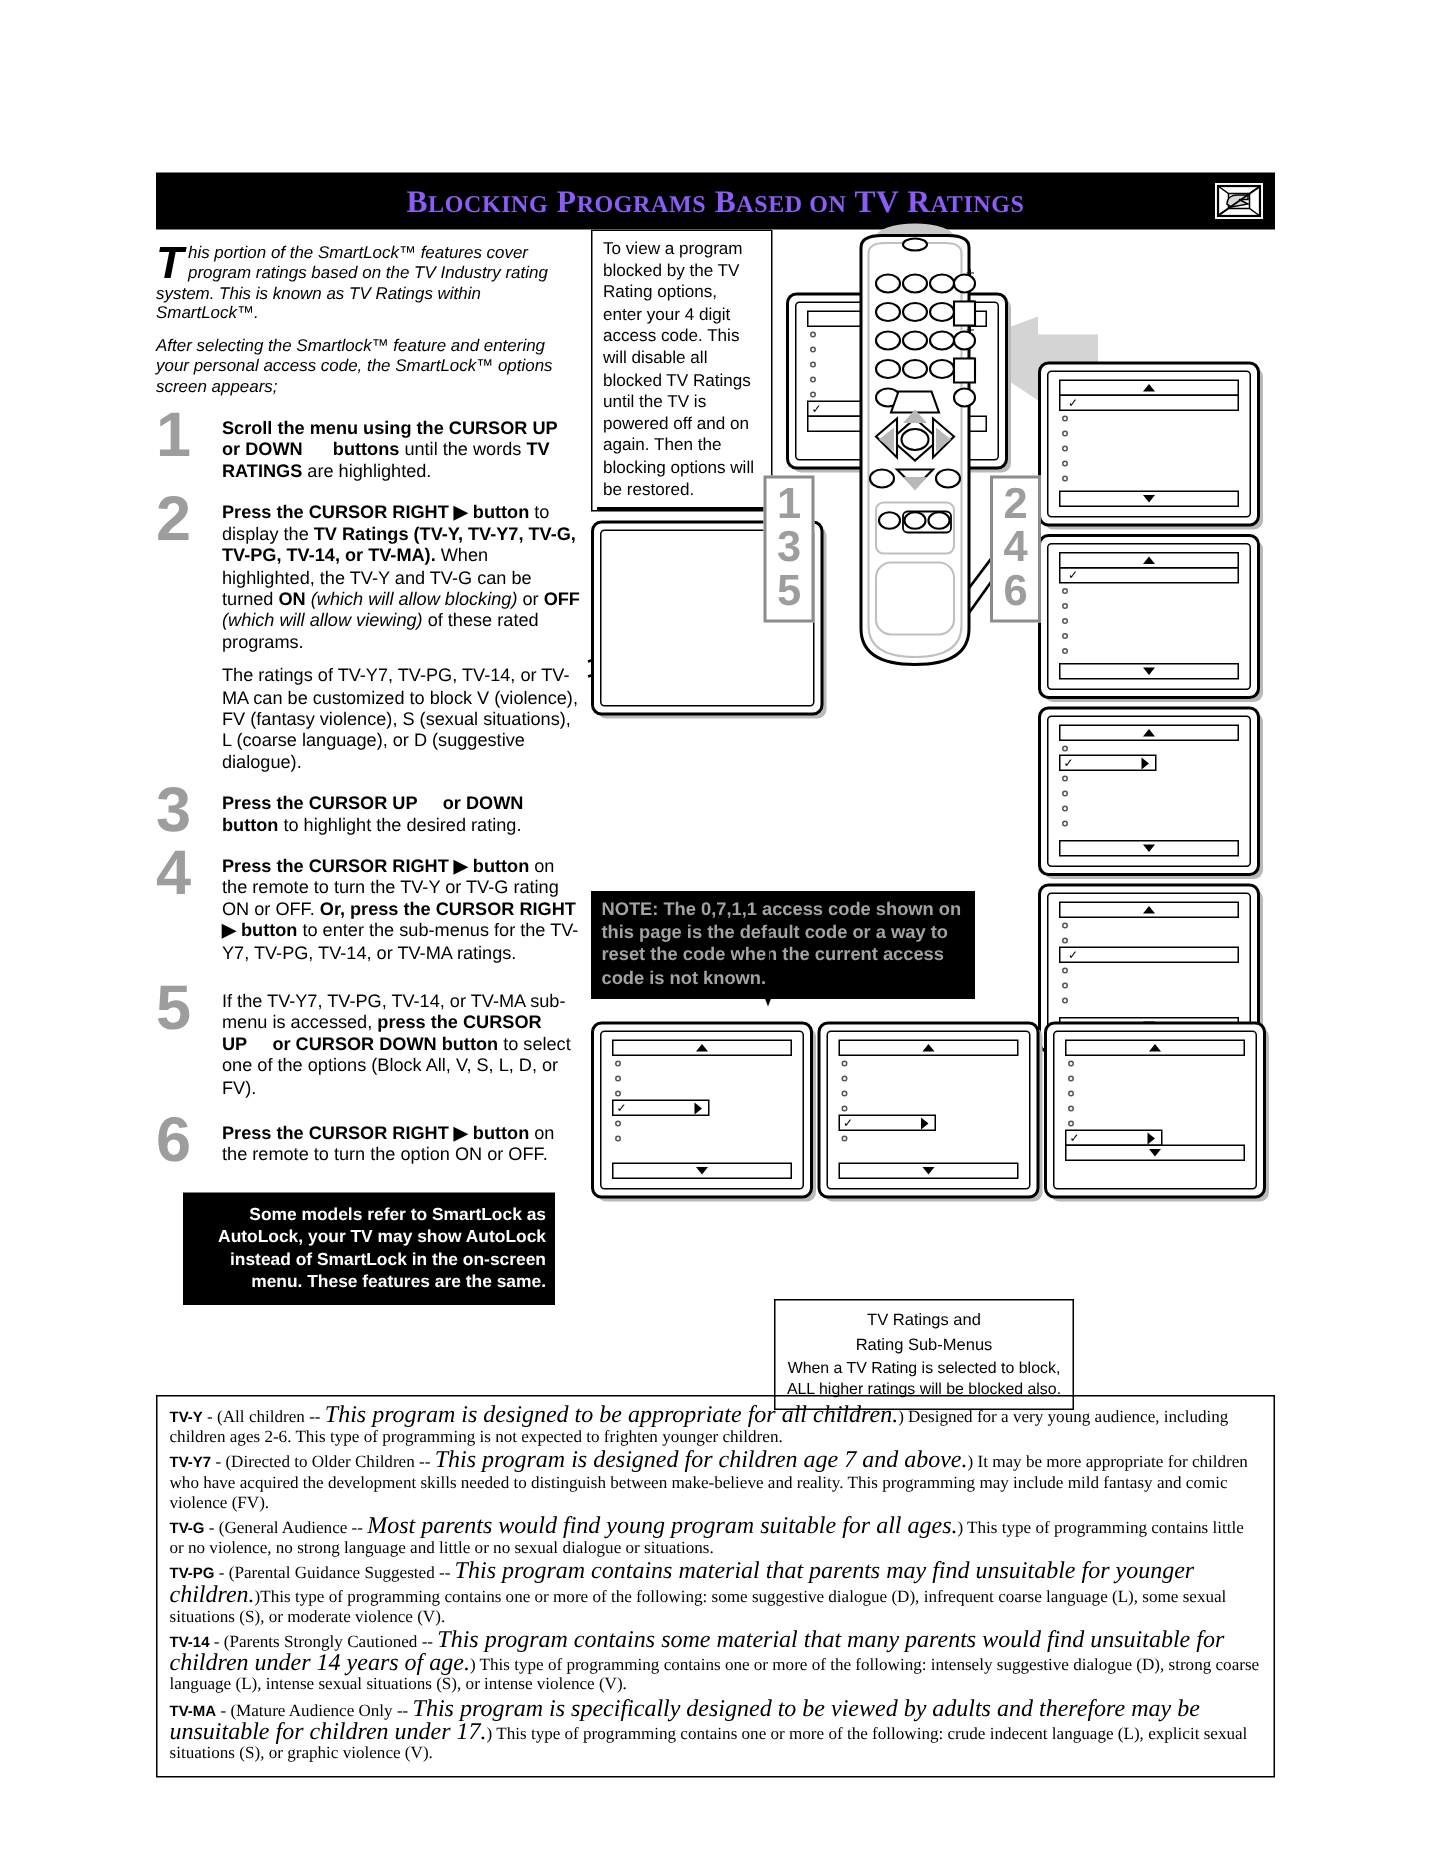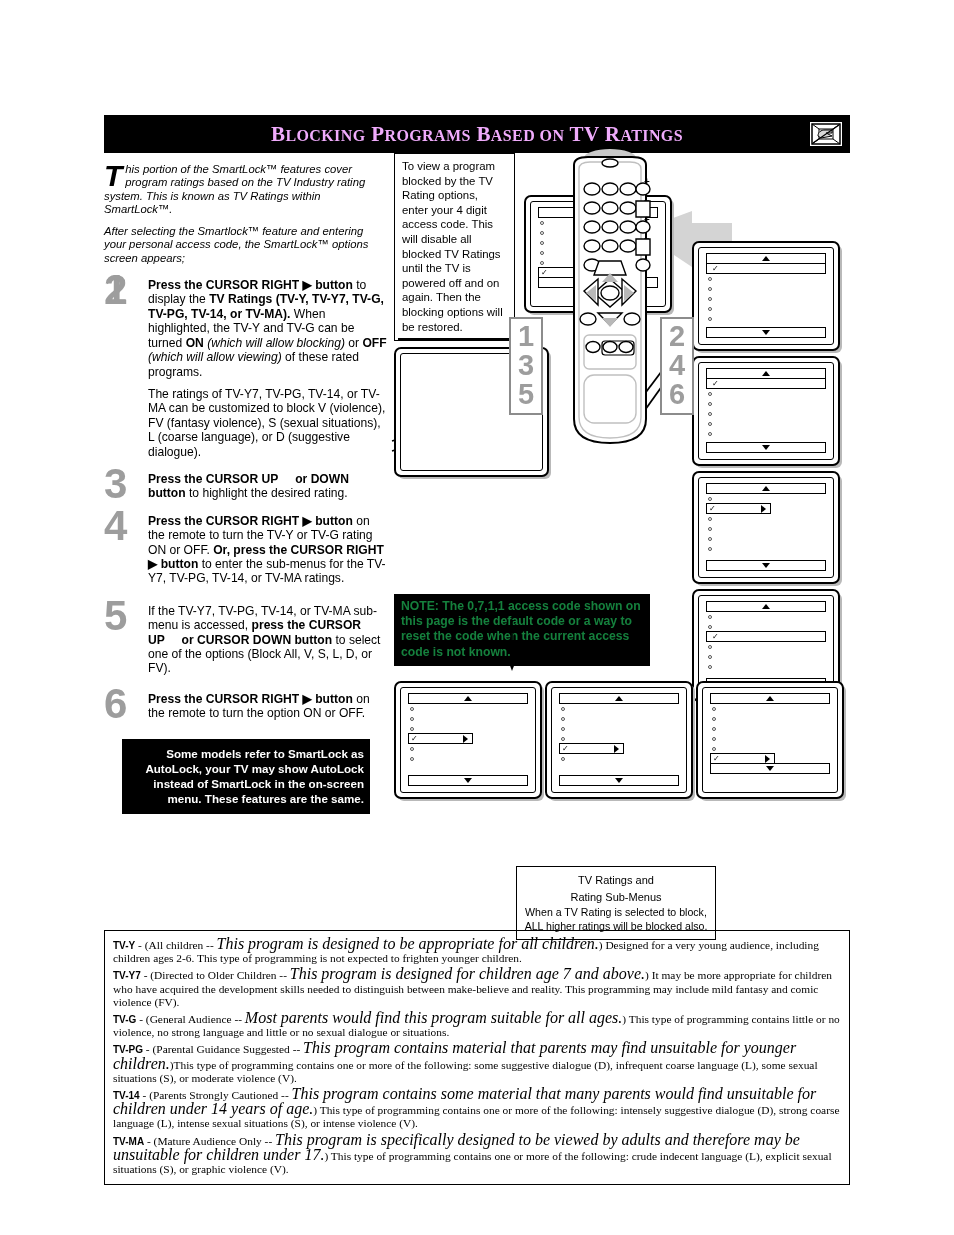--- a/index.html
+++ b/index.html
@@ -17,21 +17,21 @@
     position:absolute;
     left:104px; top:115px;
     width:746px; height:995px;
   }
 
   
   .banner {
     position:relative;
     height:38px;
     background:#000;
-    color:#f0abfc;
+    color:#8b5cf6;
     display:flex;
     align-items:center;
     justify-content:center;
   }
   .banner-title {
     font-family:"Liberation Serif", serif;
     font-weight:bold;
     font-size:21px;
     letter-spacing:.4px;
     white-space:nowrap;
@@ -121,21 +121,21 @@
     border:1px solid #000;
     background:#fff;
     font-size:11.4px;
     line-height:14.6px;
     padding:5px 7px;
   }
   #viewbox { left:2px; top:2px; width:121px; height:188px; }
 
   .blackbox {
     position:absolute;
-    background:#000; color:#15803d;
+    background:#000; color:#a3a3a3;
     font-weight:bold;
     font-size:12.2px;
     line-height:15.2px;
     padding:5px 7px 6px 7px;
   }
   #notebox { left:2px; top:443px; width:256px; }
 
   .caption-box {
     position:absolute;
     border:1px solid #000;
@@ -271,20 +271,21 @@
 
   <div class="left-col">
 
     <div class="intro">
       <p><span class="dropcap">T</span><span>his portion of the SmartLock™ features cover program ratings based on the TV Industry rating system. This is known as TV Ratings within SmartLock™.</span></p>
       <p>After selecting the Smartlock™ feature and entering your personal access code, the SmartLock™ options screen appears;</p>
     </div>
 
     <div class="step">
       <div class="num">1</div>
+      <p><b>Scroll the menu using the CURSOR UP&nbsp;&nbsp;&nbsp;&nbsp; or DOWN&nbsp;&nbsp;&nbsp;&nbsp;&nbsp; buttons</b> until the words <b>TV RATINGS</b> are highlighted.</p>
     </div>
 
     <div class="step">
       <div class="num">2</div>
       <p><b>Press the CURSOR RIGHT ▶ button</b> to display the <b>TV Ratings (TV-Y, TV-Y7, TV-G, TV-PG, TV-14, or TV-MA).</b> When highlighted, the TV-Y and TV-G can be turned <b>ON</b> <i>(which will allow blocking)</i> or <b>OFF</b> <i>(which will allow viewing)</i> of these rated programs.</p>
     </div>
 
     <div class="contd">
       <p>The ratings of TV-Y7, TV-PG, TV-14, or TV-MA can be customized to block V (violence), FV (fantasy violence), S (sexual situations), L (coarse language), or D (suggestive dialogue).</p>
     </div>
@@ -714,19 +715,19 @@
       <div>2</div>
       <div>4</div>
       <div>6</div>
     </div>
 
   </div>
 
   <div class="defs">
     <p><b>TV-Y</b> - (All children -- <i>This program is designed to be appropriate for all children.</i>) Designed for a very young audience, including children ages 2-6. This type of programming is not expected to frighten younger children.</p>
     <p><b>TV-Y7</b> - (Directed to Older Children -- <i>This program is designed for children age 7 and above.</i>) It may be more appropriate for children who have acquired the development skills needed to distinguish between make-believe and reality. This programming may include mild fantasy and comic violence (FV).</p>
-    <p><b>TV-G</b> - (General Audience -- <i>Most parents would find this program suitable for all ages.</i>) This type of programming contains little or no violence, no strong language and little or no sexual dialogue or situations.</p>
+    <p><b>TV-G</b> - (General Audience -- <i>Most parents would find young program suitable for all ages.</i>) This type of programming contains little or no violence, no strong language and little or no sexual dialogue or situations.</p>
     <p><b>TV-PG</b> - (Parental Guidance Suggested -- <i>This program contains material that parents may find unsuitable for younger children.</i>)This type of programming contains one or more of the following: some suggestive dialogue (D), infrequent coarse language (L), some sexual situations (S), or moderate violence (V).</p>
     <p><b>TV-14</b> - (Parents Strongly Cautioned -- <i>This program contains some material that many parents would find unsuitable for children under 14 years of age.</i>) This type of programming contains one or more of the following: intensely suggestive dialogue (D), strong coarse language (L), intense sexual situations (S), or intense violence (V).</p>
     <p><b>TV-MA</b> - (Mature Audience Only -- <i>This program is specifically designed to be viewed by adults and therefore may be unsuitable for children under 17.</i>) This type of programming contains one or more of the following: crude indecent language (L), explicit sexual situations (S), or graphic violence (V).</p>
   </div>
 
 </div>
 
 </body></html>

